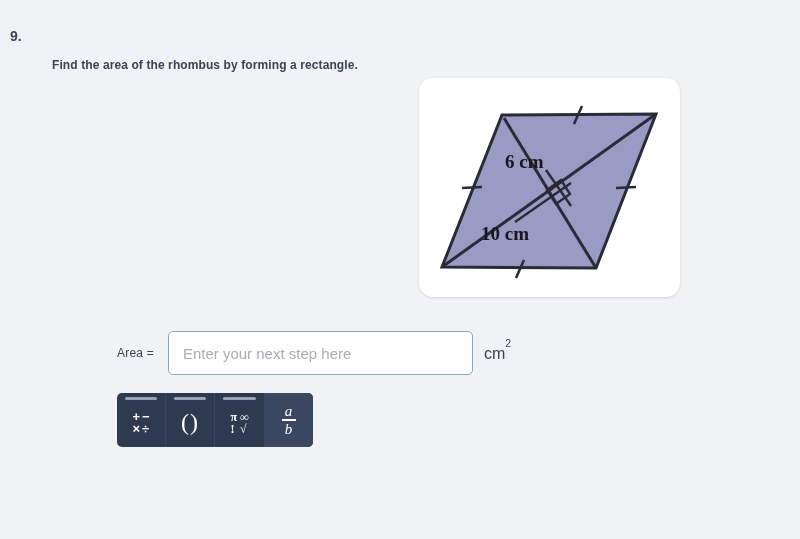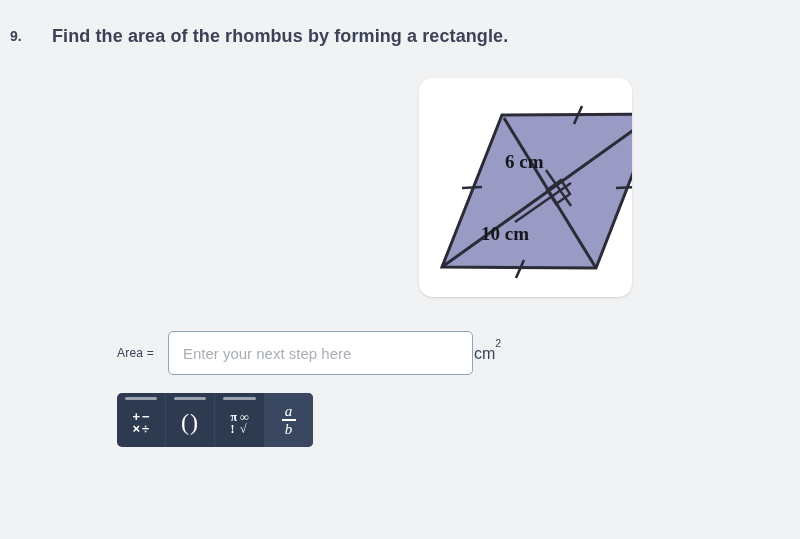--- a/index.html
+++ b/index.html
@@ -26,32 +26,33 @@
   }
   .q-number {
     width: 52px;
     padding-left: 10px;
     font-size: 14px;
     font-weight: bold;
     color: #3c4257;
     line-height: 20px;
   }
   .q-text {
-    font-size: 18px;
+    font-size: 12px;
     font-weight: bold;
     color: #3c4257;
     line-height: 20px;
     letter-spacing: 0.1px;
+    margin-top: 29px;
   }
 
   
   .figure-card {
     position: absolute;
     left: 419px; top: 78px;
-    width: 213px; height: 219px;
+    width: 261px; height: 219px;
     background: #ffffff;
     border-radius: 14px;
     box-shadow: 0 1px 3px rgba(0,0,0,0.10), 0 1px 1px rgba(0,0,0,0.04);
     overflow: hidden;
   }
   .figure-card svg { display: block; }
 
   
   .answer-row {
     position: absolute;
@@ -75,21 +76,21 @@
     font-size: 15px;
     font-family: "Liberation Sans", sans-serif;
     color: #15803d;
     padding: 0 14px;
     outline: none;
   }
   .step-input::placeholder { color: #a9aeb5; }
   .unit {
     font-size: 16px;
     color: #3c4257;
-    margin-left: 1px;
+    margin-left: 11px;
     white-space: nowrap;
   }
   .unit sup { font-size: 10.5px; top: -0.6em; position: relative; }
 
   
   .math-toolbar {
     position: absolute;
     left: 117px; top: 393px;
     height: 54px;
     background: #2e3a4f;

